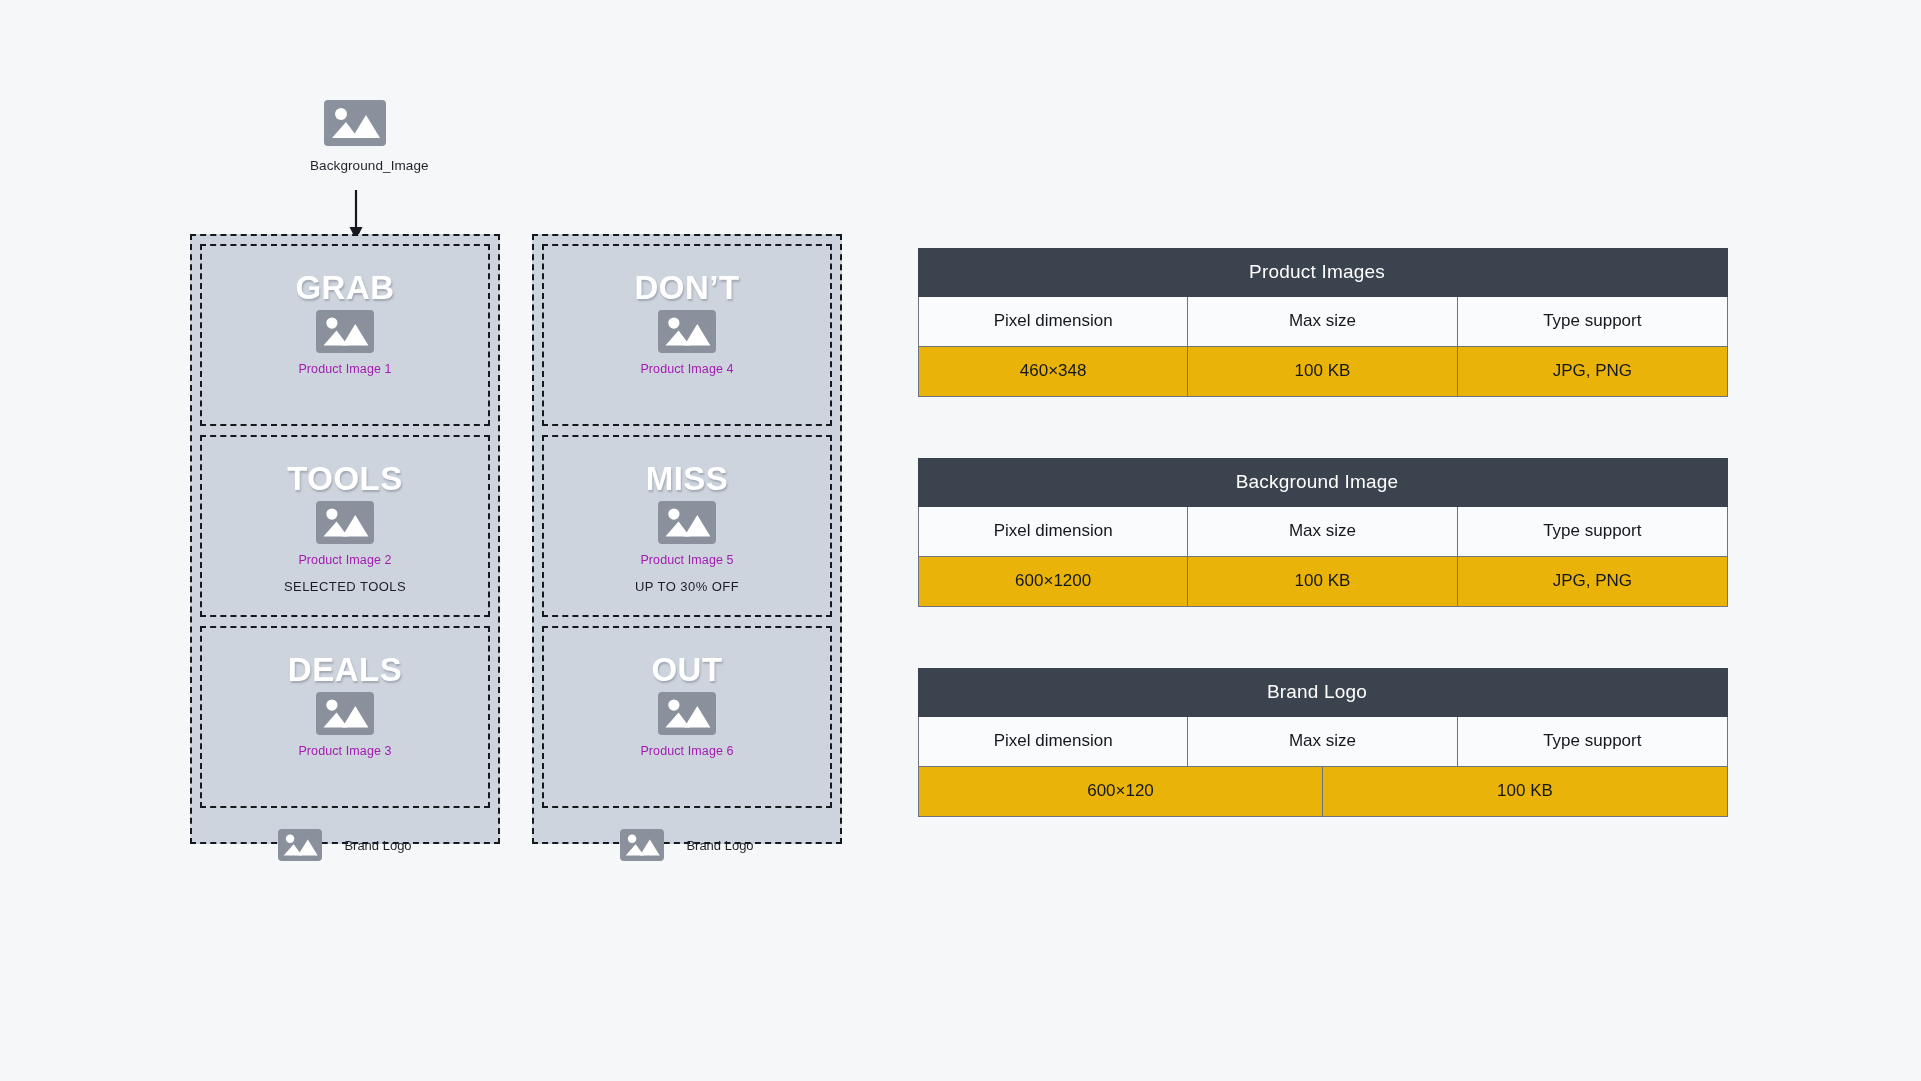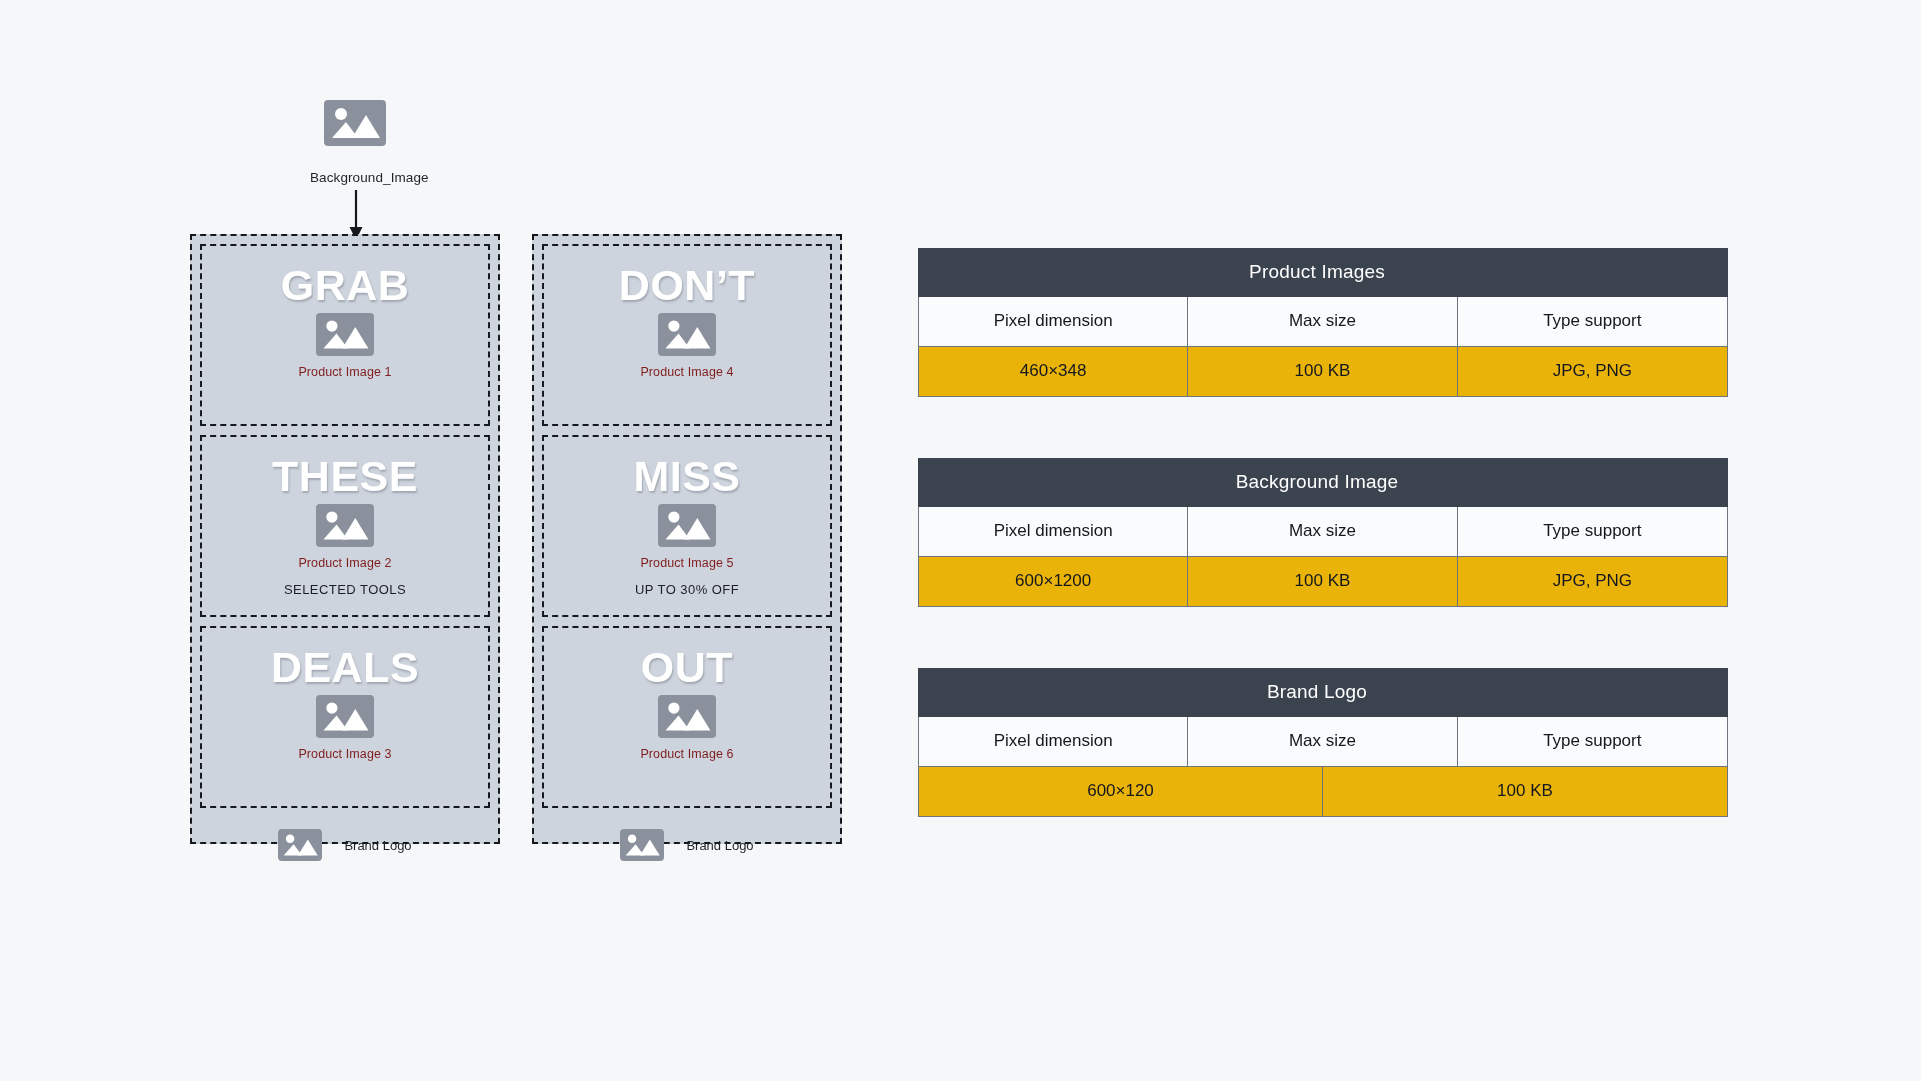--- a/index.html
+++ b/index.html
@@ -34,21 +34,21 @@
     top: 100px;
     width: 90px;
     text-align: center;
   }
   .source-node .imgicon {
     width: 62px;
     height: 46px;
     margin: 0 auto;
   }
   .source-label {
-    margin-top: 24px;
+    margin-top: 12px;
     font-size: 13.5px;
     color: #1f232a;
     white-space: nowrap;
     letter-spacing: .1px;
   }
   .arrow-wrap {
     position: absolute;
     left: 336px;
     top: 190px;
     width: 40px;
@@ -76,37 +76,37 @@
     margin-bottom: 9px;
     display: flex;
     flex-direction: column;
     align-items: center;
     justify-content: flex-start;
     padding-top: 8px;
     position: relative;
   }
 
   .headline {
-    font-size: 43px;
+    font-size: 33px;
     font-weight: 800;
     color: #ffffff;
     letter-spacing: .5px;
     line-height: 1;
     text-shadow: 1px 2px 2px rgba(60,66,80,.30);
-    margin: 10px 0 4px 0;
+    margin: 17px 0 4px 0;
     font-family: "Liberation Sans", sans-serif;
   }
   .panel .imgicon {
     width: 58px;
     height: 43px;
     margin-top: 2px;
   }
   .caption {
     font-size: 12.5px;
-    color: #7f1d1d;
+    color: #a21caf;
     margin-top: 9px;
     letter-spacing: .1px;
   }
   .subline {
     font-size: 13px;
     font-weight: 400;
     color: #1b1f26;
     letter-spacing: .45px;
     margin-top: 12px;
   }
@@ -193,21 +193,21 @@
         <svg viewBox="0 0 62 46" preserveAspectRatio="none" aria-hidden="true">
           <circle cx="17" cy="14" r="6" fill="#ffffff"></circle>
           <path d="M8 38 L22 22 L34 38 Z" fill="#ffffff"></path>
           <path d="M28 38 L42 15 L56 38 Z" fill="#ffffff"></path>
         </svg>
       </span>
       <div class="caption">Product Image 1</div>
     </div>
 
     <div class="panel">
-      <div class="headline">THESE</div>
+      <div class="headline">TOOLS</div>
       <span class="imgicon">
         <svg viewBox="0 0 62 46" preserveAspectRatio="none" aria-hidden="true">
           <circle cx="17" cy="14" r="6" fill="#ffffff"></circle>
           <path d="M8 38 L22 22 L34 38 Z" fill="#ffffff"></path>
           <path d="M28 38 L42 15 L56 38 Z" fill="#ffffff"></path>
         </svg>
       </span>
       <div class="caption">Product Image 2</div>
       <div class="subline">SELECTED TOOLS</div>
     </div>

